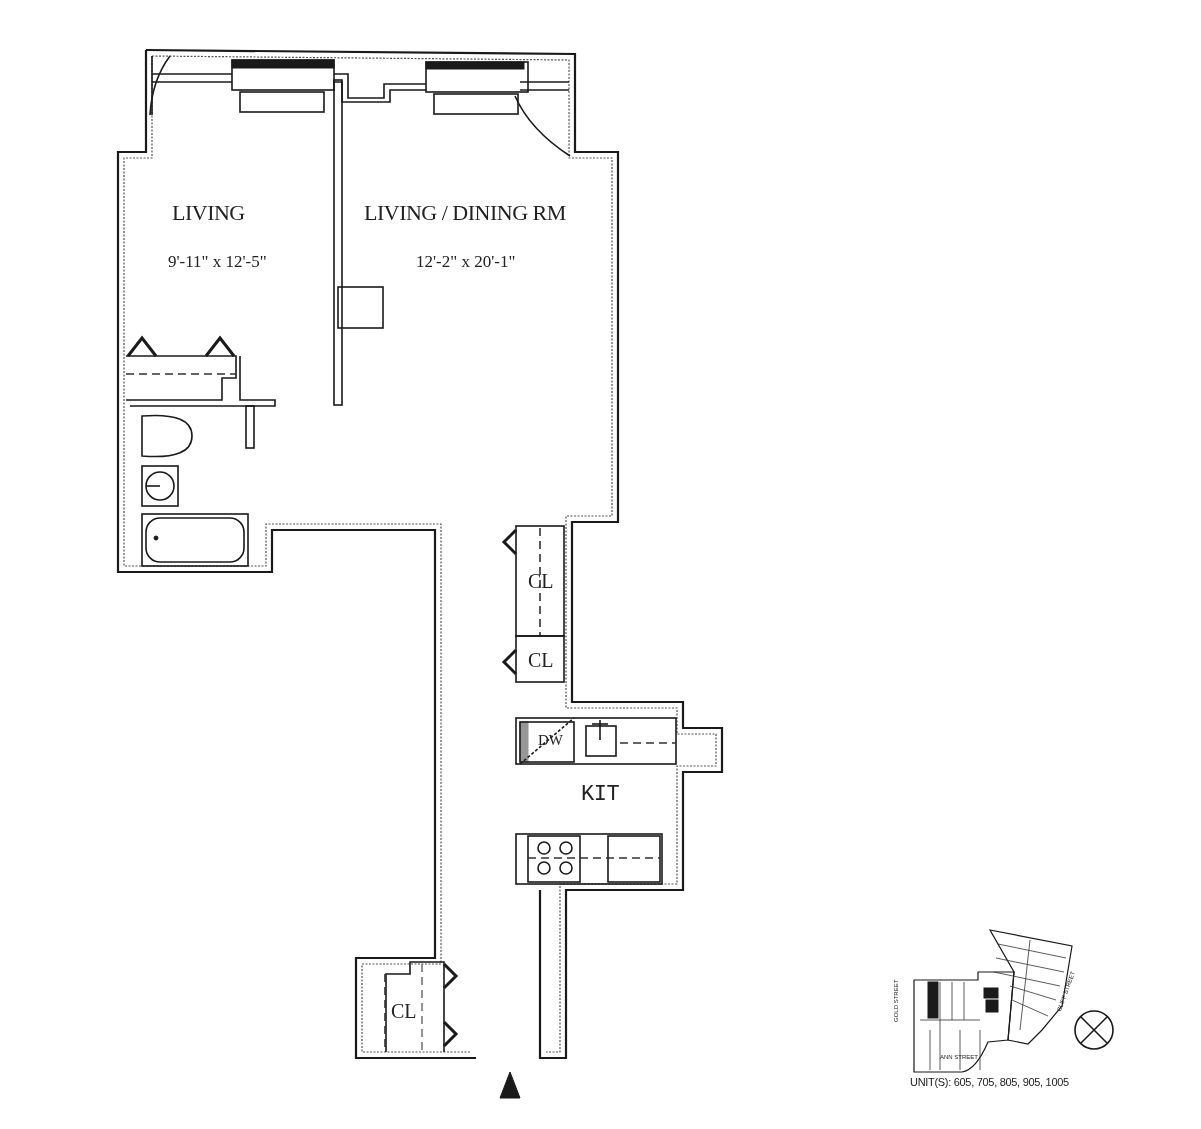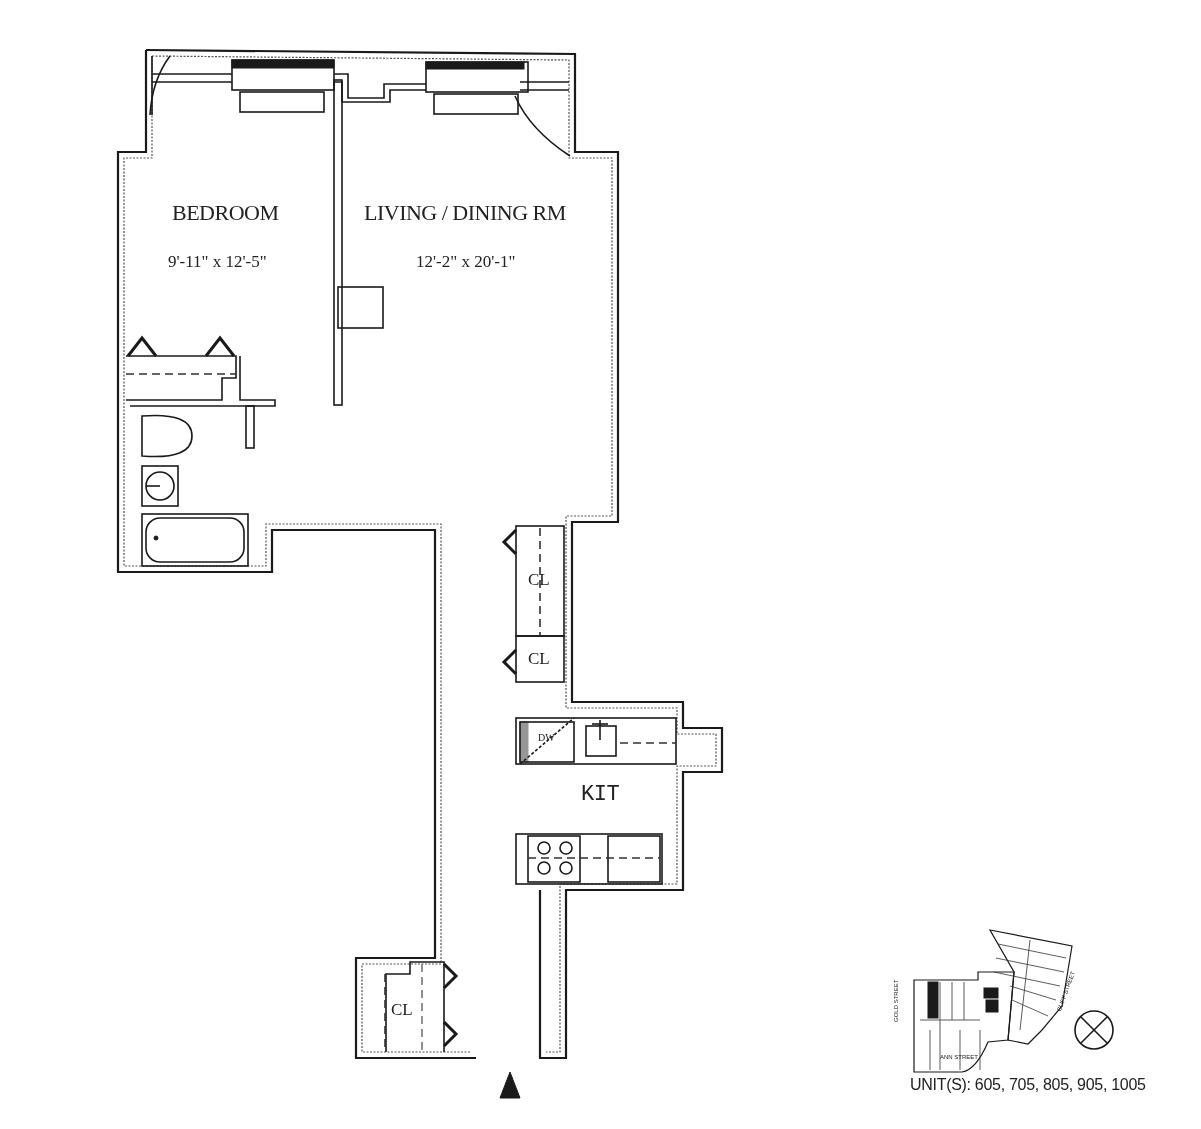--- a/index.html
+++ b/index.html
@@ -6,22 +6,22 @@
   body{width:1201px;height:1129px;position:relative;overflow:hidden;font-family:"Liberation Serif","DejaVu Serif",serif;}
   svg{position:absolute;left:0;top:0;}
   .wall{fill:none;stroke:#1a1a1a;stroke-width:2.2;}
   .wall2{fill:none;stroke:#555;stroke-width:1.2;stroke-dasharray:2 1.5;}
   .thin{fill:none;stroke:#1a1a1a;stroke-width:1.6;}
   .dash{fill:none;stroke:#333;stroke-width:1.6;stroke-dasharray:8 5;}
   .heavy{fill:#1a1a1a;stroke:#1a1a1a;}
   .lbl{position:absolute;color:#222;white-space:nowrap;}
   .room{font-size:22px;letter-spacing:-0.5px;}
   .dim{font-size:17px;}
-  .cl{font-size:17px;}
-  .units{font-family:"Liberation Sans","DejaVu Sans",sans-serif;font-size:16px;color:#222;letter-spacing:-0.3px;}
+  .cl{font-size:20px;}
+  .units{font-family:"Liberation Sans","DejaVu Sans",sans-serif;font-size:11px;color:#222;letter-spacing:-0.3px;}
   .street{font-family:"Liberation Sans",sans-serif;font-size:6px;color:#222;position:absolute;}
 </style>
 </head>
 <body>
 
 <svg width="1201" height="1129" viewBox="0 0 1201 1129">
 
   <g>
     <polyline class="wall" points="146,50 146,152 118,152 118,572 272,572 272,530 435,530 435,958 356,958 356,1058 476,1058"></polyline>
     <polyline class="wall2" points="152,56 152,158 124,158 124,566 266,566 266,524 441,524 441,964 362,964 362,1052 470,1052"></polyline>
@@ -135,28 +135,28 @@
         <line x1="150" y1="20" x2="140" y2="110"></line>
     </g>
   </g>
   <g>
     <circle cx="1094" cy="1030" r="19" class="thin"></circle>
     <line class="thin" x1="1081" y1="1017" x2="1107" y2="1043"></line>
     <line class="thin" x1="1107" y1="1017" x2="1081" y2="1043"></line>
   </g>
 </svg>
 
-<div class="lbl room" style="left:172px;top:200px;">BEDROOM</div>
+<div class="lbl room" style="left:172px;top:200px;">LIVING</div>
 <div class="lbl dim" style="left:168px;top:252px;">9'-11" x 12'-5"</div>
 <div class="lbl room" style="left:364px;top:200px;font-family:Liberation Serif, serif;">LIVING / DINING RM</div>
 <div class="lbl dim" style="left:416px;top:252px;">12'-2" x 20'-1"</div>
 <div class="lbl room" style="left:581px;top:782px;font-family:Liberation Mono, monospace;">KIT</div>
 
 <div class="lbl cl" style="left:528px;top:570px;">CL</div>
 <div class="lbl cl" style="left:528px;top:649px;">CL</div>
 <div class="lbl cl" style="left:391px;top:1000px;">CL</div>
-<div class="lbl cl" style="left:538px;top:732px;font-size:10px;">DW</div>
+<div class="lbl cl" style="left:538px;top:732px;font-size:15px;">DW</div>
 
 <div class="street" style="left:893px;top:1022px;transform:rotate(-90deg);transform-origin:left top;">GOLD STREET</div>
 <div class="street" style="left:940px;top:1054px;">ANN STREET</div>
 <div class="street" style="left:1056px;top:1010px;transform:rotate(-70deg);transform-origin:left top;">CLIFF STREET</div>
 
 <div class="lbl units" style="left:910px;top:1076px;">UNIT(S): 605, 705, 805, 905, 1005</div>
 
 </body></html>

